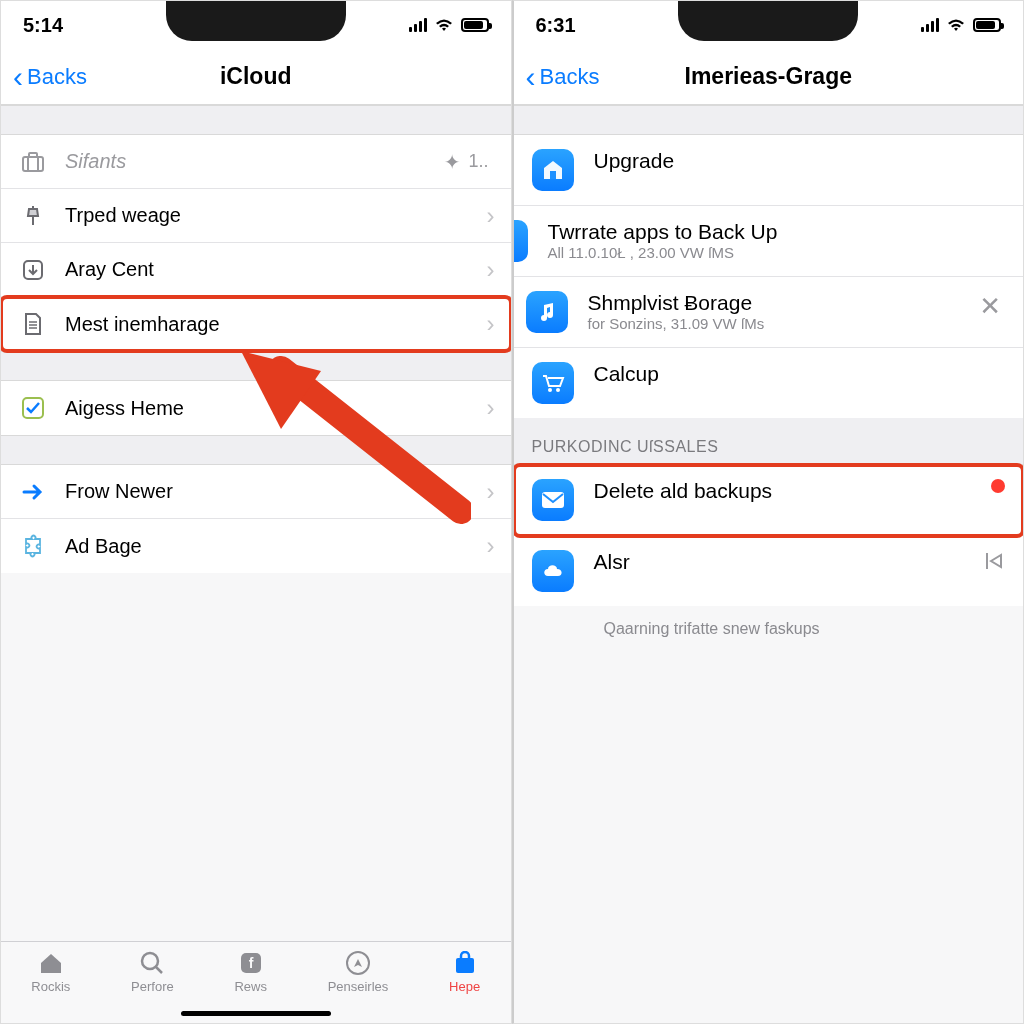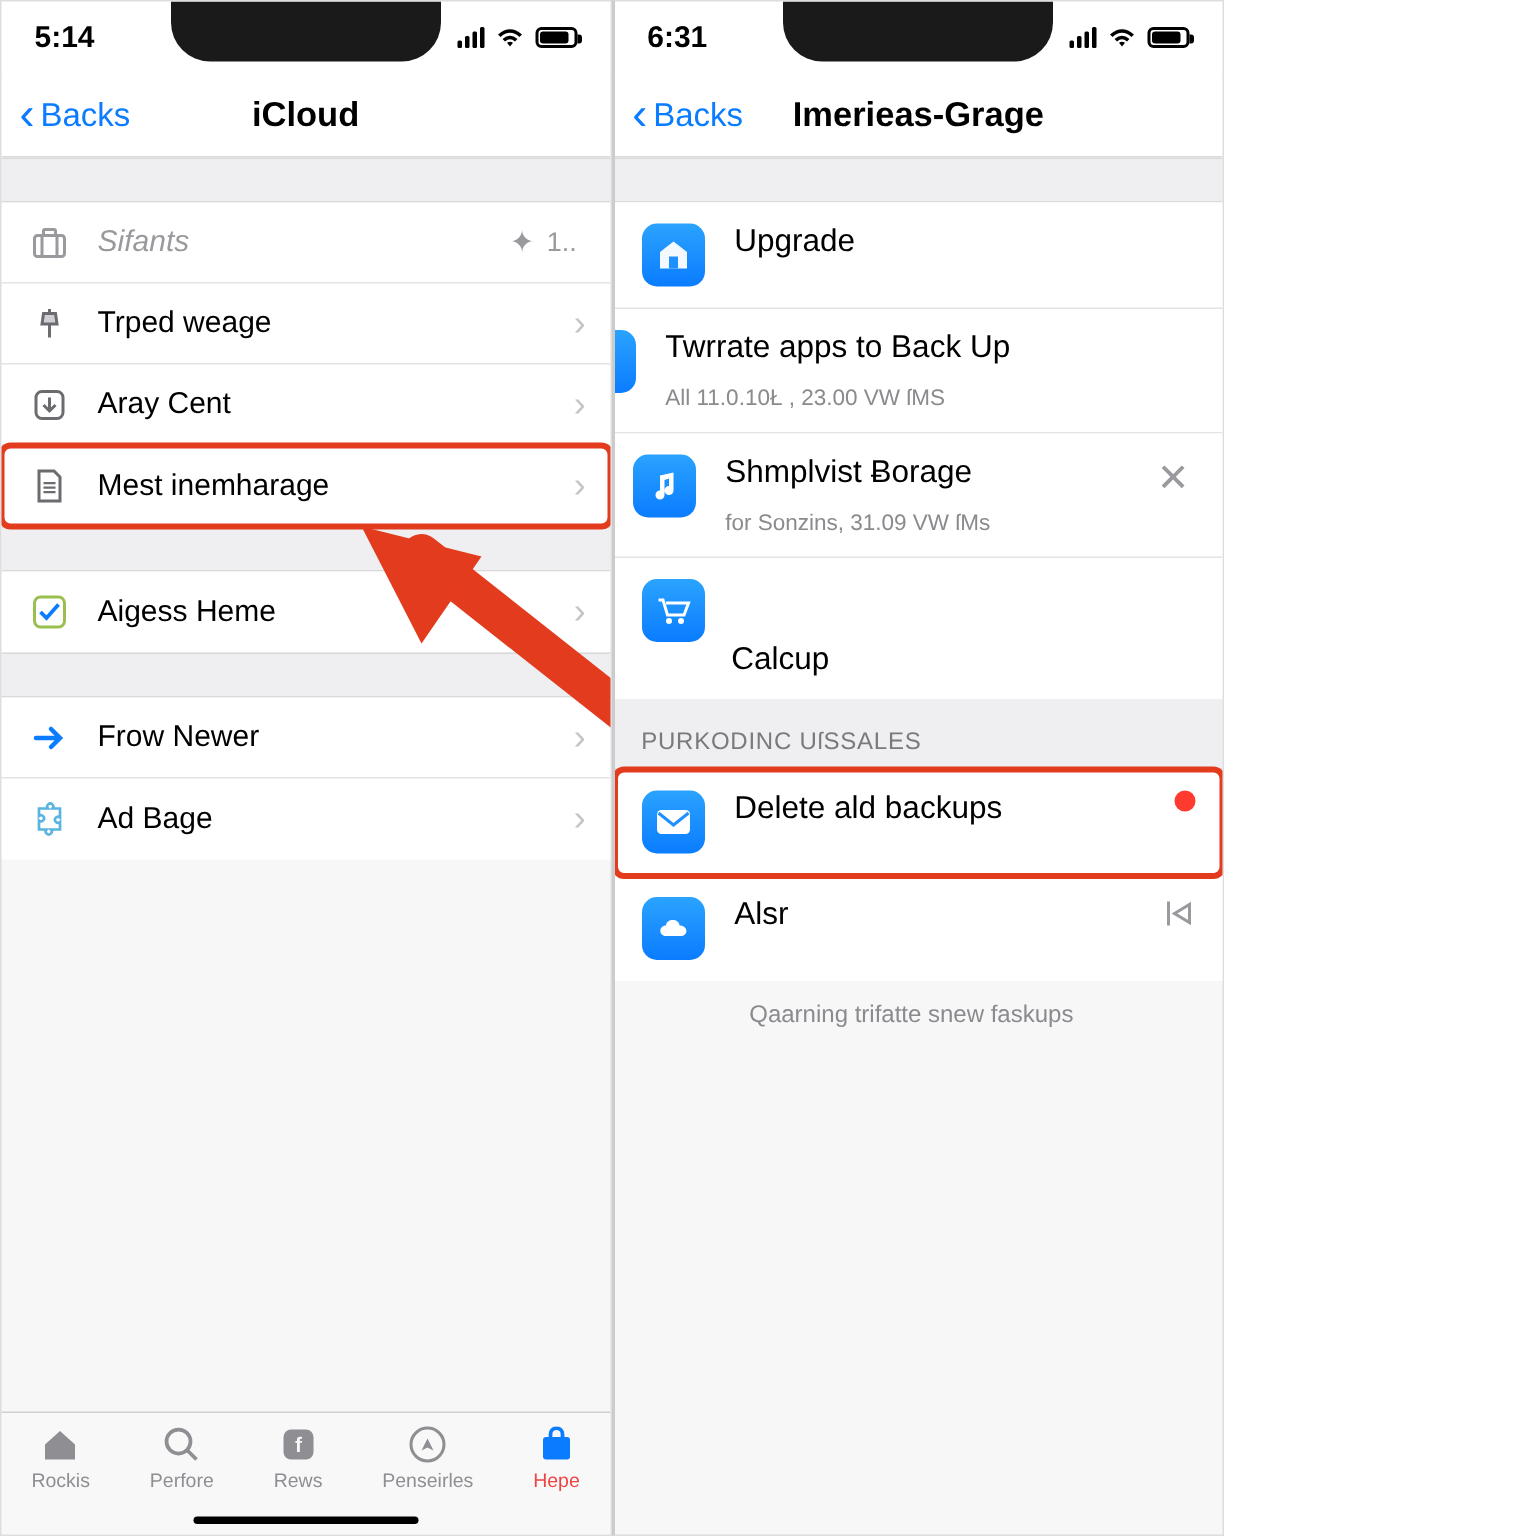--- a/index.html
+++ b/index.html
@@ -1,17 +1,17 @@
 <!DOCTYPE html>
 <html><head>
 <meta charset="utf-8">
 <style>
   * { box-sizing: border-box; margin: 0; padding: 0; }
   html, body { width: 1024px; height: 1024px; font-family: -apple-system, "Helvetica Neue", Arial, sans-serif; background: #fff; }
-  .wrap { display: flex; width: 816px; height: 1024px; }
+  .wrap { display: flex; width: 1024px; height: 1024px; }
   .phone { flex: 1; display: flex; flex-direction: column; background: #f7f7f8; border: 1px solid #ddd; position: relative; overflow: hidden; }
   .phone + .phone { border-left: 2px solid #ccc; }
 
   
   .status { height: 48px; display: flex; align-items: center; justify-content: space-between; padding: 0 22px; background: #fff; font-weight: 600; font-size: 20px; position: relative; }
   .notch { position: absolute; top: 0; left: 50%; transform: translateX(-50%); width: 180px; height: 40px; background: #1a1a1a; border-radius: 0 0 26px 26px; }
   .status .right { display: flex; align-items: center; gap: 7px; }
   .sig { display: inline-flex; align-items: flex-end; gap: 2px; }
   .sig i { width: 3px; background:#000; display:inline-block; border-radius:1px; }
   .sig i:nth-child(1){height:5px}.sig i:nth-child(2){height:8px}.sig i:nth-child(3){height:11px}.sig i:nth-child(4){height:14px}
@@ -41,21 +41,21 @@
   .sect-h { padding: 20px 18px 8px; color:#7a7a7e; font-size:16px; letter-spacing:0.5px; background:#efeff2; border-bottom:1px solid #d9d9d9; }
 
   
   .row2 { display:flex; align-items:flex-start; padding: 14px 18px; font-size:20px; border-bottom:1px solid #e3e3e6; background:#fff; }
   .row2:last-child{border-bottom:none;}
   .row2 .ic2 { width:42px; height:42px; border-radius:10px; display:flex; align-items:center; justify-content:center; color:#fff; margin-right:20px; flex-shrink:0; }
   .ic-sq { background: linear-gradient(#2aa3ff,#0a7cff); border-radius:10px; }
   .ic-cir { background: linear-gradient(#2aa3ff,#0a7cff); border-radius:50%; }
   .row2 .txts { flex:1; }
   .row2 .main { font-size:21px; font-weight:500; }
-  .row2 .sub { font-size:15px; color:#8a8a8f; margin-top:13px; }
+  .row2 .sub { font-size:15px; color:#8a8a8f; margin-top:0; }
   .row2 .xbtn { color:#9a9a9e; font-size:26px; padding:0 4px; }
   .row2 .dot-red { width:14px; height:14px; border-radius:50%; background:#ff3b30; }
   .row2 .play { color:#9a9a9e; }
   .foot-note { padding: 14px 4px 0 90px; color:#8a8a8f; font-size:16px; }
 
   
   .tabbar { position:absolute; bottom:0; left:0; right:0; height:82px; background:#f8f8f9; border-top:1px solid #d0d0d4; display:flex; justify-content:space-around; align-items:flex-start; padding-top:8px; }
   .tab { display:flex; flex-direction:column; align-items:center; gap:3px; font-size:13px; color:#8e8e93; }
   .tab.active { color:#ef4444; }
   .tab .ti { width:28px; height:26px; display:flex; align-items:center; justify-content:center; }
@@ -305,21 +305,21 @@
             <svg width="20" height="22" viewBox="0 0 20 22">
               <path d="M7 4 L16 2 V14 A3 3 0 1 1 13 11 V6 L10 7 V17 A3 3 0 1 1 7 14 Z" fill="#fff"></path>
             </svg>
           </span>
         <div class="txts">
           <div class="main">Shmplvist Ƀorage</div>
           <div class="sub">for Sonzins, 31.09 VW ſMs</div>
         </div>
         <span class="xbtn">✕</span>
       </div>
-      <div class="row2" style="padding-left:78px;flex-direction:column;">
+      <div class="row2" style="padding-left:78px;">
         <span class="ic2 ic-cir" style="margin-left:-60px;">
             <svg width="24" height="20" viewBox="0 0 24 20">
               <path d="M2 3 H5 L8 13 H19 L22 5 H7" fill="none" stroke="#fff" stroke-width="2"></path>
               <circle cx="9" cy="17" r="2" fill="#fff"></circle>
               <circle cx="17" cy="17" r="2" fill="#fff"></circle>
             </svg>
           </span>
         <div class="txts">
             <div class="main">Calcup</div>
           </div>

